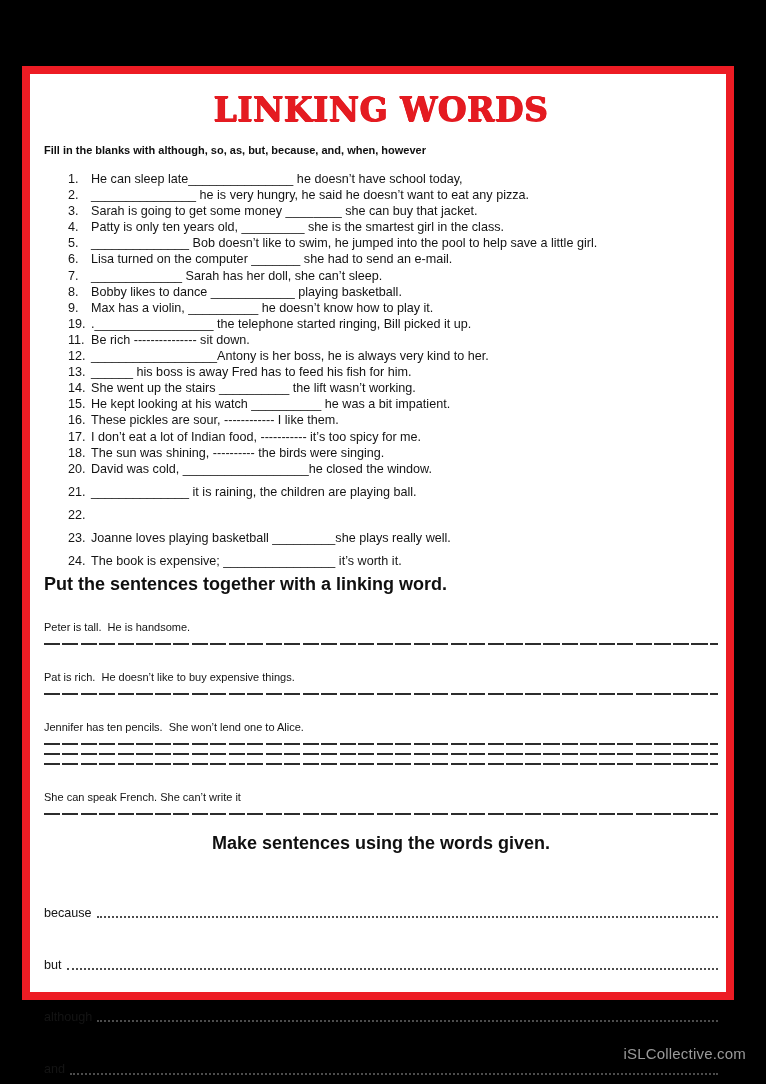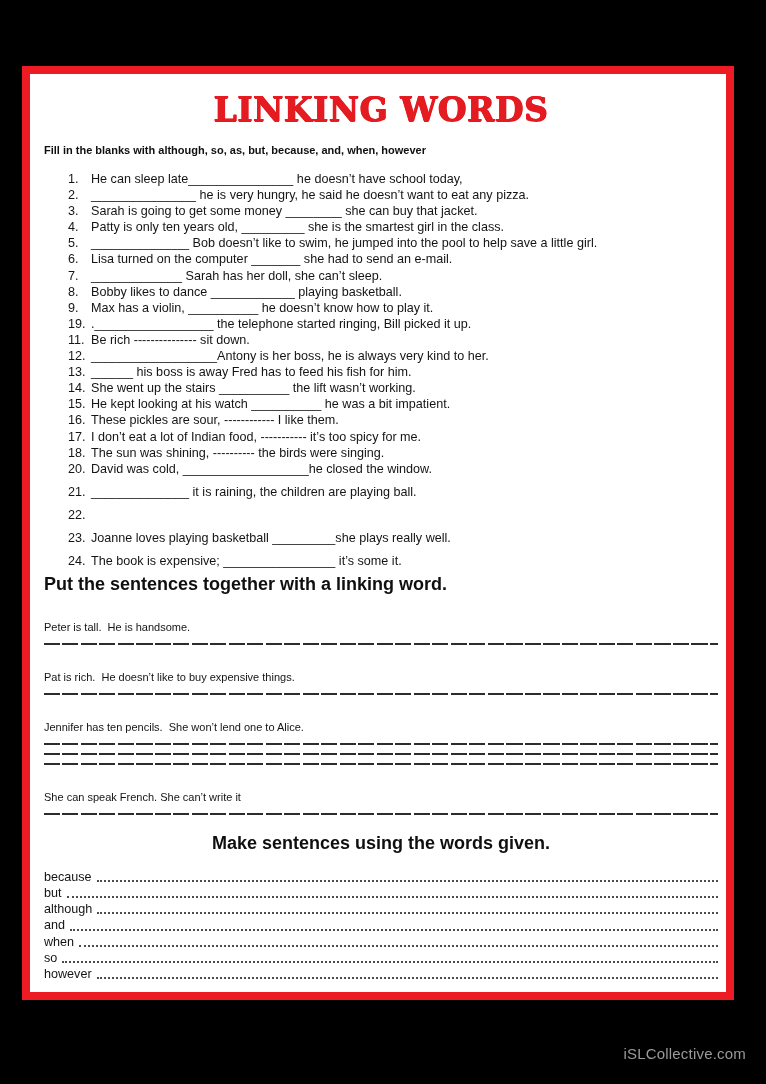--- a/index.html
+++ b/index.html
@@ -75,21 +75,21 @@
     height: 1.7px;
     background: repeating-linear-gradient(90deg, #2c2c2c 0 16px, rgba(0,0,0,0) 16px 18.5px);
   }
 
   .mk-list { margin-top: 15px; }
   .mk-row {
     display: flex;
     font-size: 12.6px;
     line-height: 16.1px;
   }
-  .mk-word { flex: 0 0 auto; padding-right: 5px; }
+  .mk-word { flex: 0 0 auto; padding-right: 5px; margin-top: 36px; }
   .mk-dots {
     flex: 1 1 auto;
     border-bottom: 2px dotted #4c4c4c;
     margin-bottom: 3px;
   }
 
   .watermark {
     position: absolute;
     right: 20px; bottom: 22px;
     color: #9a9a9a;
@@ -190,21 +190,21 @@
         </div>
       <div class="fi-row spaced">
           <span class="num">22.</span>
         </div>
       <div class="fi-row spaced">
           <span class="num">23.</span>
           <span class="txt">Joanne loves playing basketball _________she plays really well.</span>
         </div>
       <div class="fi-row spaced">
           <span class="num">24.</span>
-          <span class="txt">The book is expensive; ________________ it’s some it.</span>
+          <span class="txt">The book is expensive; ________________ it’s worth it.</span>
         </div>
     </div>
 
     <div class="sec-heading">Put the sentences together with a linking word.</div>
 
     <div>
       <div class="pair">
         <div class="src">Peter is tall.  He is handsome.</div>
         <div class="ansline"></div>
       </div>

